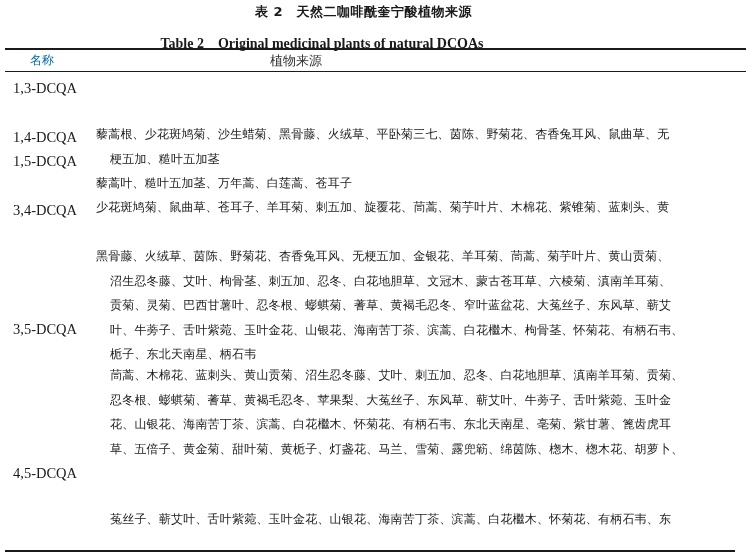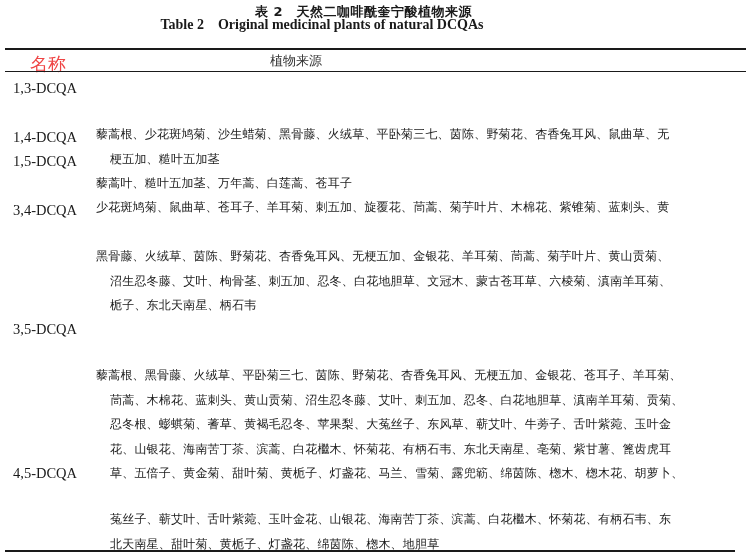--- a/index.html
+++ b/index.html
@@ -7,30 +7,30 @@
     width: 753px; height: 560px; position: relative; overflow: hidden;
     font-family: "DejaVu Serif", "Liberation Serif", serif;
     color: #1a1a1a;
   }
   .title-cn {
     position: absolute; top: 3px; left: 0; width: 727px; text-align: center;
     font-family: "DejaVu Sans", sans-serif; font-size: 13px; font-weight: bold;
     letter-spacing: 0.5px;
   }
   .title-en {
-    position: absolute; top: 16px; left: 0; width: 644px; text-align: center;
+    position: absolute; top: 35px; left: 0; width: 644px; text-align: center;
     font-family: "Liberation Serif", serif; font-size: 14px; font-weight: bold;
   }
   .rule { position: absolute; left: 5px; width: 741px; background: #1a1a1a; }
   .rule-top { top: 48px; height: 1.5px; }
   .rule-mid { top: 71px; height: 1px; }
   .rule-bot { top: 550px; height: 1.5px; left: 5px; width: 730px; }
   .header-name {
     position: absolute; top: 52px; left: 30px;
-    font-family: "DejaVu Sans", sans-serif; font-size: 18px; color: #ef4444;
+    font-family: "DejaVu Sans", sans-serif; font-size: 12px; color: #0369a1;
   }
   .header-src {
     position: absolute; top: 52px; left: 270px;
     font-family: Liberation Sans, sans-serif; font-size: 13px; color: #333;
   }
   .row { position: absolute; left: 0; width: 753px; }
   .row-name {
     position: absolute; left: 13px; top: 0;
     font-family: "Liberation Serif", serif; font-size: 14.5px; line-height: 24.5px;
   }
@@ -72,35 +72,35 @@
       <div class="row-name">1,5-DCQA</div>
       <div class="row-plants">
         <span class="line">少花斑鸠菊、鼠曲草、苍耳子、羊耳菊、刺五加、旋覆花、茼蒿、菊芋叶片、木棉花、紫锥菊、蓝刺头、黄</span>
       </div>
     </div>
     <div class="row" style="top: 198px;">
       <div class="row-name">3,4-DCQA</div>
       <div class="row-plants">
         <span class="line">黑骨藤、火绒草、茵陈、野菊花、杏香兔耳风、无梗五加、金银花、羊耳菊、茼蒿、菊芋叶片、黄山贡菊、</span>
         <span class="line cont">沼生忍冬藤、艾叶、枸骨茎、刺五加、忍冬、白花地胆草、文冠木、蒙古苍耳草、六棱菊、滇南羊耳菊、</span>
+        <span class="line cont">贡菊、灵菊、巴西甘薯叶、忍冬根、蟛蜞菊、蓍草、黄褐毛忍冬、窄叶蓝盆花、大菟丝子、东风草、蕲艾</span>
+        <span class="line cont">叶、牛蒡子、舌叶紫菀、玉叶金花、山银花、海南苦丁茶、滨蒿、白花檵木、枸骨茎、怀菊花、有柄石韦、</span>
         <span class="line cont">栀子、东北天南星、柄石韦</span>
       </div>
     </div>
     <div class="row" style="top: 317px;">
       <div class="row-name">3,5-DCQA</div>
       <div class="row-plants">
-        <span class="line">藜蒿根、黑骨藤、火绒草、平卧菊三七、茵陈、野菊花、杏香兔耳风、无梗五加、金银花、苍耳子、羊耳菊、</span>
         <span class="line cont">茼蒿、木棉花、蓝刺头、黄山贡菊、沼生忍冬藤、艾叶、刺五加、忍冬、白花地胆草、滇南羊耳菊、贡菊、</span>
         <span class="line cont">忍冬根、蟛蜞菊、蓍草、黄褐毛忍冬、苹果梨、大菟丝子、东风草、蕲艾叶、牛蒡子、舌叶紫菀、玉叶金</span>
         <span class="line cont">花、山银花、海南苦丁茶、滨蒿、白花檵木、怀菊花、有柄石韦、东北天南星、亳菊、紫甘薯、篦齿虎耳</span>
         <span class="line cont">草、五倍子、黄金菊、甜叶菊、黄栀子、灯盏花、马兰、雪菊、露兜簕、绵茵陈、楤木、楤木花、胡萝卜、</span>
       </div>
     </div>
     <div class="row" style="top: 461px;">
       <div class="row-name">4,5-DCQA</div>
       <div class="row-plants">
         <span class="line cont">菟丝子、蕲艾叶、舌叶紫菀、玉叶金花、山银花、海南苦丁茶、滨蒿、白花檵木、怀菊花、有柄石韦、东</span>
-        <span class="line cont">北天南星、甜叶菊、黄栀子、灯盏花、绵茵陈、楤木、地胆草</span>
       </div>
     </div>
   </div>
 
 <div class="rule rule-bot"></div>
 
 </body></html>

